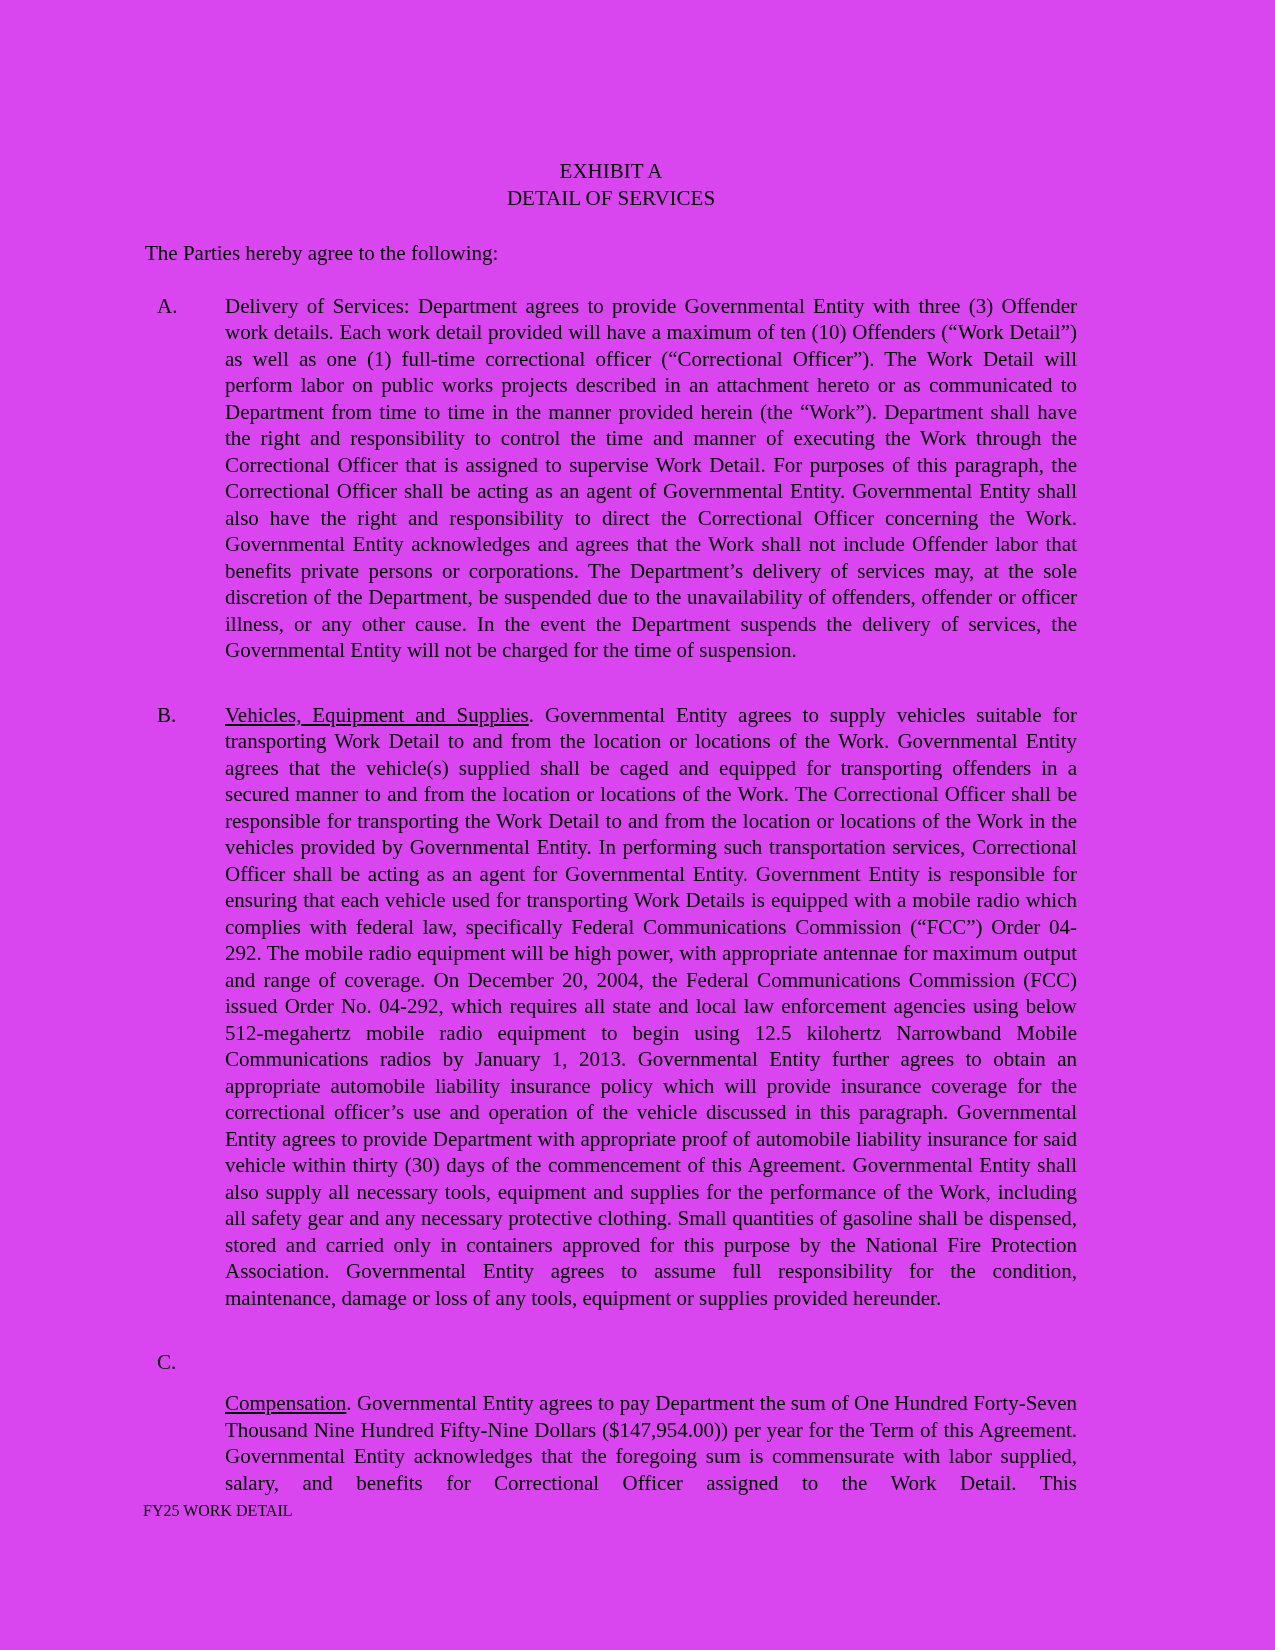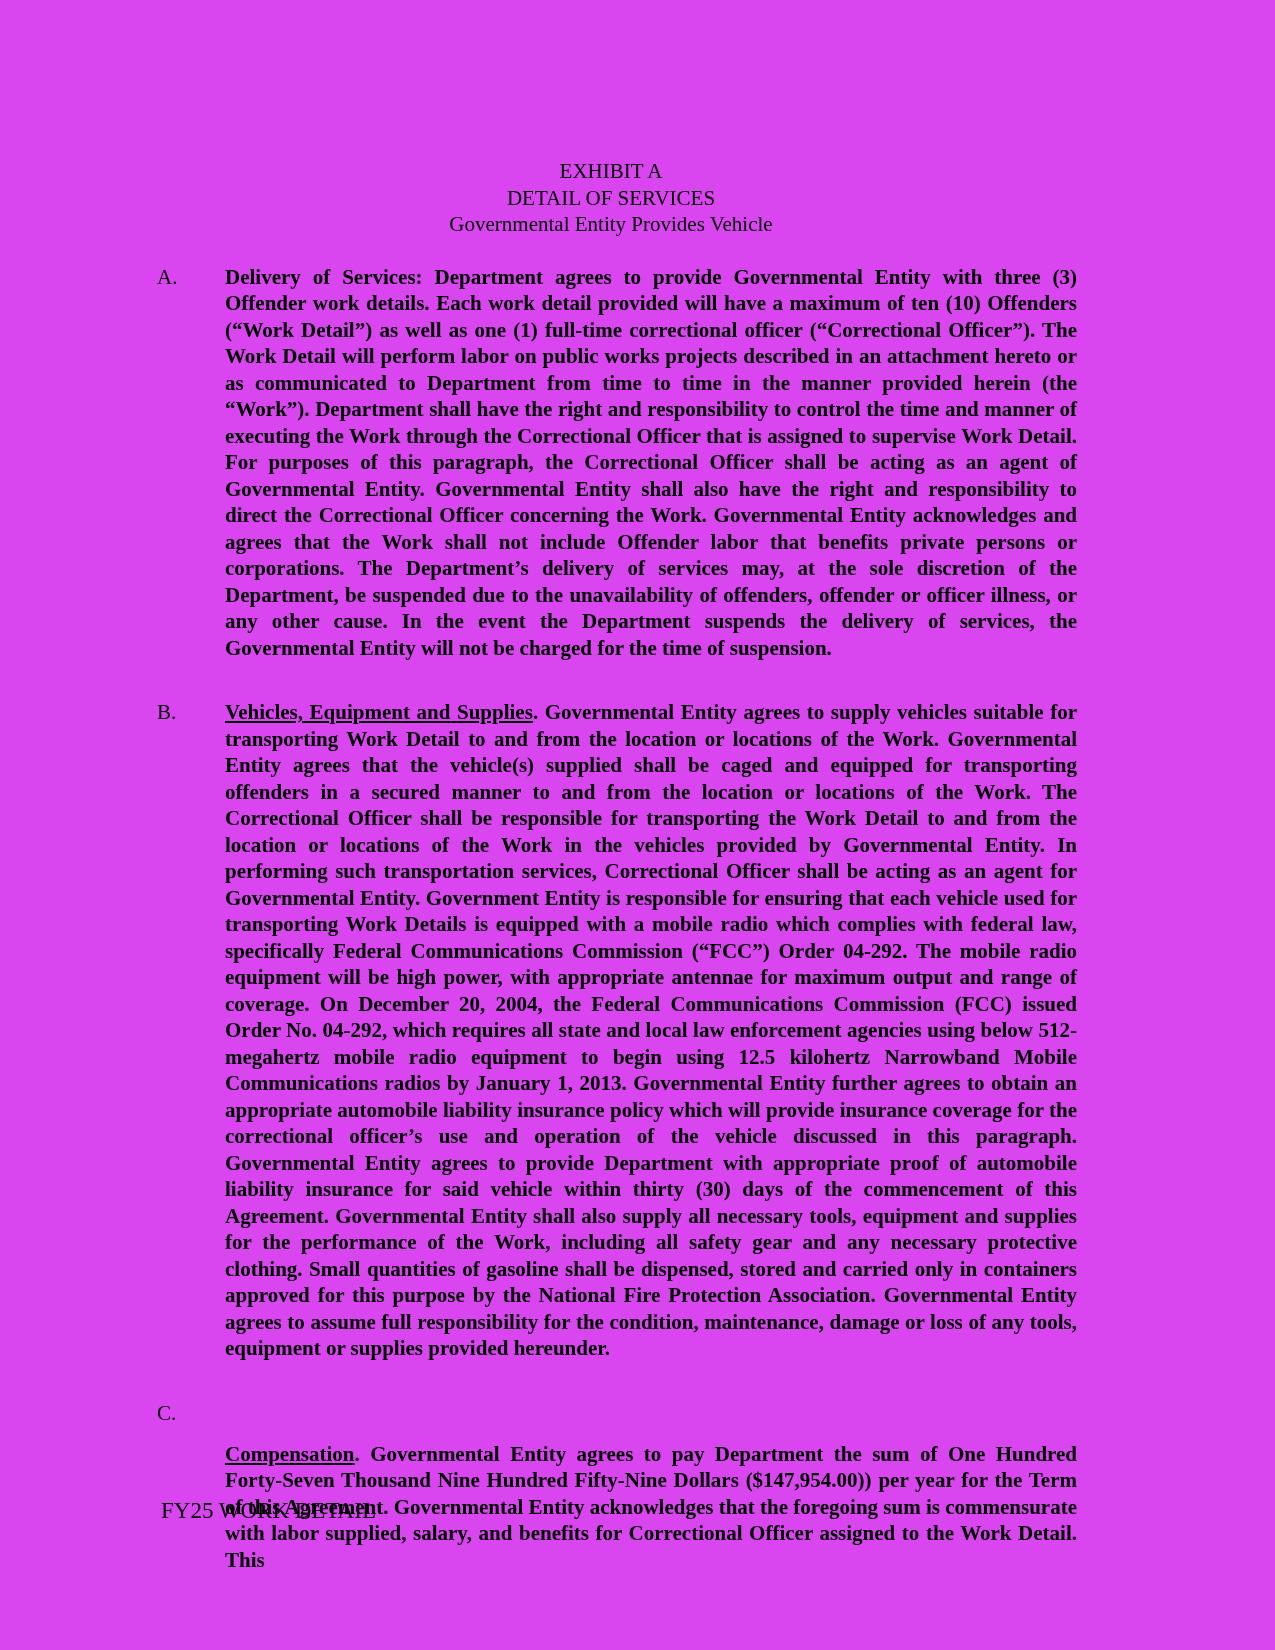--- a/index.html
+++ b/index.html
@@ -46,49 +46,48 @@
   }
   .item-label {
     flex: 0 0 80px;
     width: 80px;
     box-sizing: border-box;
     padding-left: 12px;
   }
   .item-body {
     flex: 1 1 auto;
     text-align: justify;
-    font-weight: bold;
   }
   .item-body.justify-last {
     text-align-last: justify;
     margin-top: 41px;
   }
   .u {
     text-decoration: underline;
   }
   .footer {
     position: absolute;
-    left: 161px;
+    left: 143px;
     top: 1500px;
-    font-size: 23px;
+    font-size: 16px;
     line-height: 22px;
   }
 </style>
 </head>
 <body>
 
 <div class="page">
   <div class="content">
 
     <div class="title-block">
       <div class="title-line">EXHIBIT A</div>
       <div class="title-line">DETAIL OF SERVICES</div>
-      <div class="title-line">Governmental Entity Provides Vehicle</div>
     </div>
 
+    <p class="intro">The Parties hereby agree to the following:</p>
 
     <div class="item first">
       <div class="item-label">A.</div>
       <div class="item-body"><span class="u"></span><span>Delivery of Services: Department agrees to provide Governmental Entity with three (3) Offender work details. Each work detail provided will have a maximum of ten (10) Offenders (“Work Detail”) as well as one (1) full-time correctional officer (“Correctional Officer”). The Work Detail will perform labor on public works projects described in an attachment hereto or as communicated to Department from time to time in the manner provided herein (the “Work”). Department shall have the right and responsibility to control the time and manner of executing the Work through the Correctional Officer that is assigned to supervise Work Detail. For purposes of this paragraph, the Correctional Officer shall be acting as an agent of Governmental Entity. Governmental Entity shall also have the right and responsibility to direct the Correctional Officer concerning the Work. Governmental Entity acknowledges and agrees that the Work shall not include Offender labor that benefits private persons or corporations. The Department’s delivery of services may, at the sole discretion of the Department, be suspended due to the unavailability of offenders, offender or officer illness, or any other cause. In the event the Department suspends the delivery of services, the Governmental Entity will not be charged for the time of suspension.</span></div>
     </div>
 
     <div class="item">
       <div class="item-label">B.</div>
       <div class="item-body"><span class="u">Vehicles, Equipment and Supplies</span><span>. Governmental Entity agrees to supply vehicles suitable for transporting Work Detail to and from the location or locations of the Work. Governmental Entity agrees that the vehicle(s) supplied shall be caged and equipped for transporting offenders in a secured manner to and from the location or locations of the Work. The Correctional Officer shall be responsible for transporting the Work Detail to and from the location or locations of the Work in the vehicles provided by Governmental Entity. In performing such transportation services, Correctional Officer shall be acting as an agent for Governmental Entity. Government Entity is responsible for ensuring that each vehicle used for transporting Work Details is equipped with a mobile radio which complies with federal law, specifically Federal Communications Commission (“FCC”) Order 04-292. The mobile radio equipment will be high power, with appropriate antennae for maximum output and range of coverage. On December 20, 2004, the Federal Communications Commission (FCC) issued Order No. 04-292, which requires all state and local law enforcement agencies using below 512-megahertz mobile radio equipment to begin using 12.5 kilohertz Narrowband Mobile Communications radios by January 1, 2013. Governmental Entity further agrees to obtain an appropriate automobile liability insurance policy which will provide insurance coverage for the correctional officer’s use and operation of the vehicle discussed in this paragraph. Governmental Entity agrees to provide Department with appropriate proof of automobile liability insurance for said vehicle within thirty (30) days of the commencement of this Agreement. Governmental Entity shall also supply all necessary tools, equipment and supplies for the performance of the Work, including all safety gear and any necessary protective clothing. Small quantities of gasoline shall be dispensed, stored and carried only in containers approved for this purpose by the National Fire Protection Association. Governmental Entity agrees to assume full responsibility for the condition, maintenance, damage or loss of any tools, equipment or supplies provided hereunder.</span></div>
     </div>

